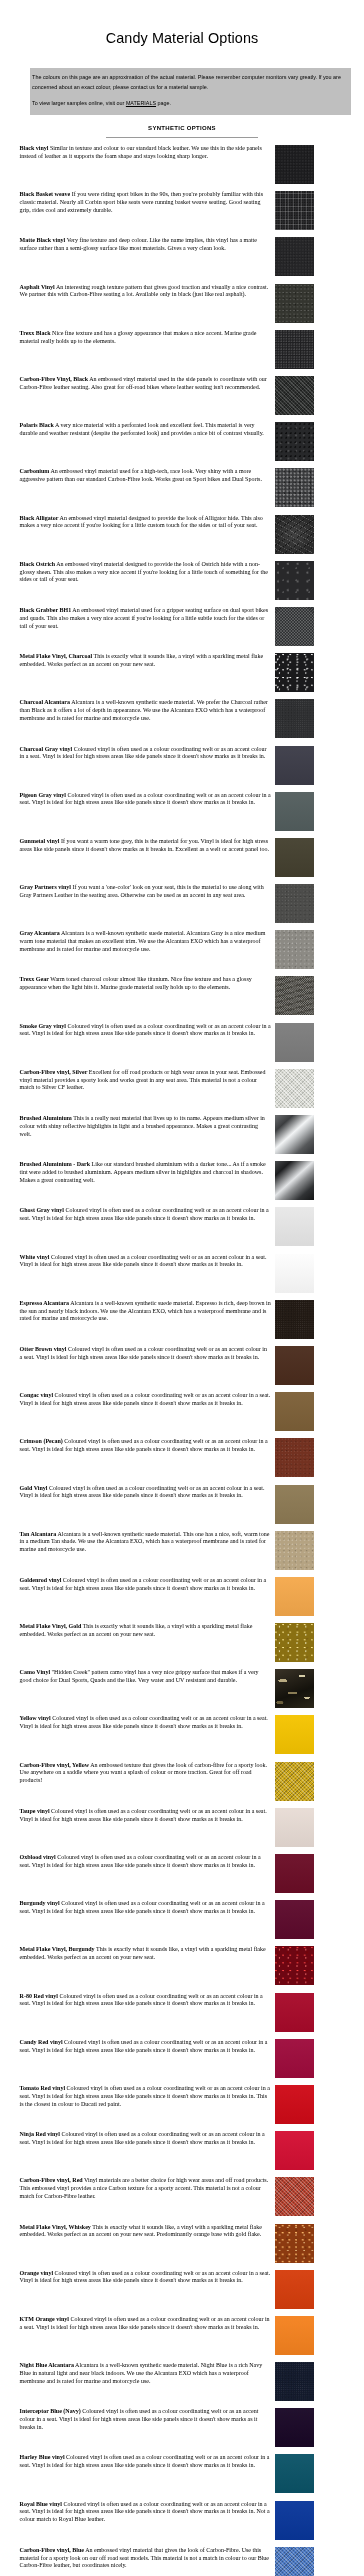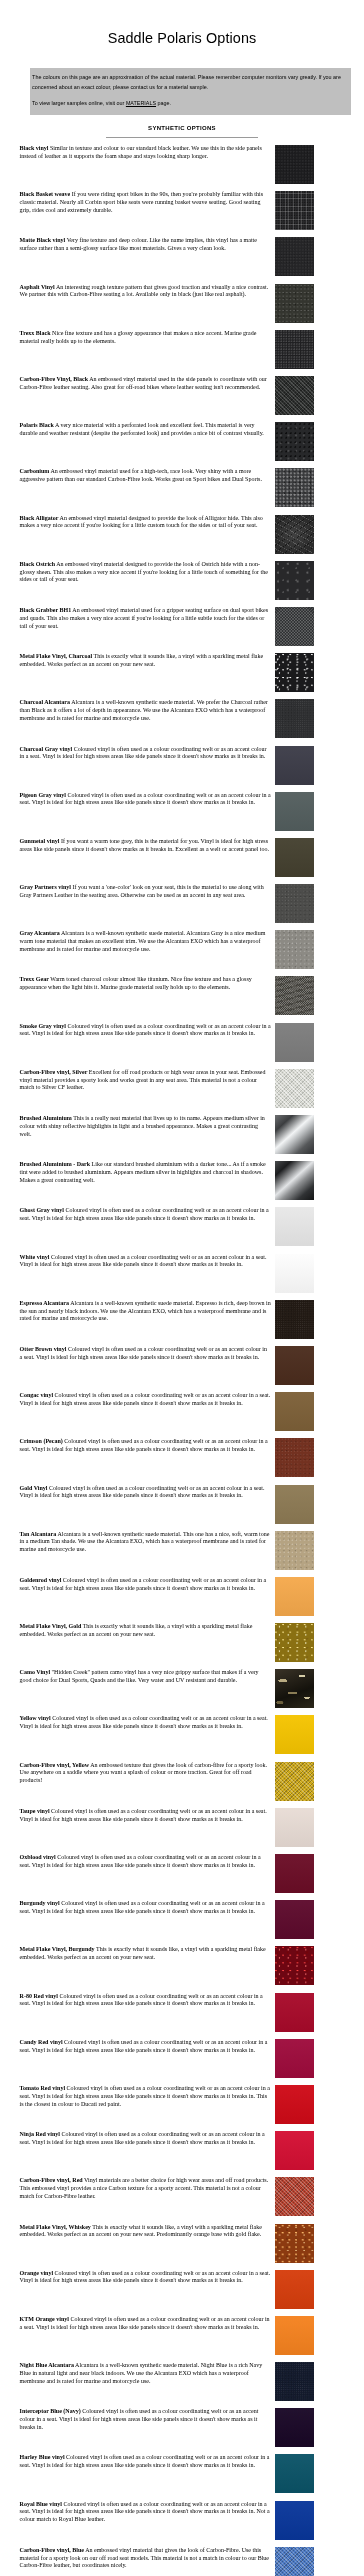--- a/index.html
+++ b/index.html
@@ -216,21 +216,21 @@
     background-image:
       repeating-linear-gradient(45deg, rgba(255,255,255,.26) 0 1px, transparent 1px 2.6px),
       repeating-linear-gradient(-45deg, rgba(0,0,0,.26) 0 1px, transparent 1px 2.6px);
   }
 </style>
 </head>
 <body>
 
 <div class="page">
 
-  <h1 class="title">Saddle Polaris Options</h1>
+  <h1 class="title">Candy Material Options</h1>
 
   <div class="notice">
     <p>The colours on this page are an approximation of the actual material. Please remember computer monitors vary greatly. If you are concerned about an exact colour, please contact us for a material sample.</p>
     <p class="second"><span>To view larger samples online, visit our </span><a href="#">MATERIALS</a><span> page.</span></p>
   </div>
 
   <div class="section-head">SYNTHETIC OPTIONS</div>
   <hr class="rule">
 
   <div class="list" id="material-list">

